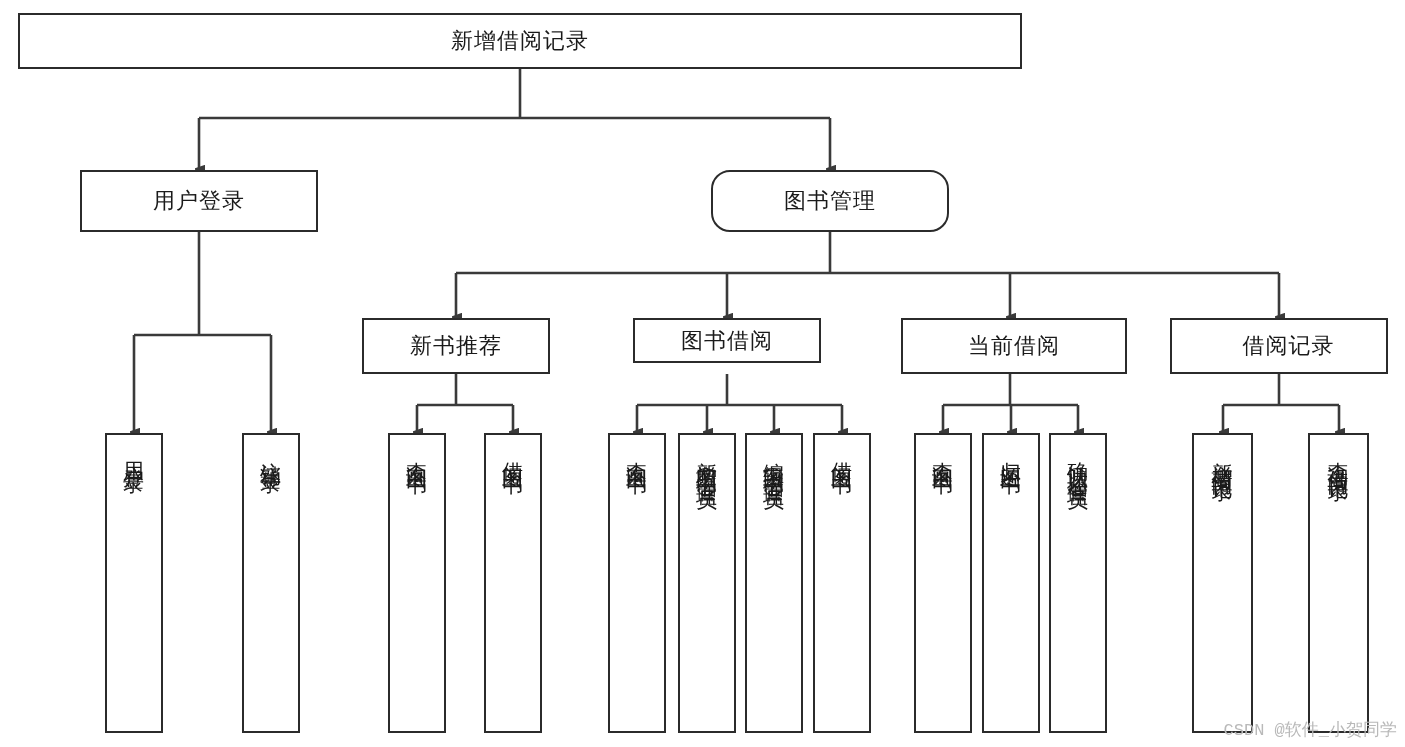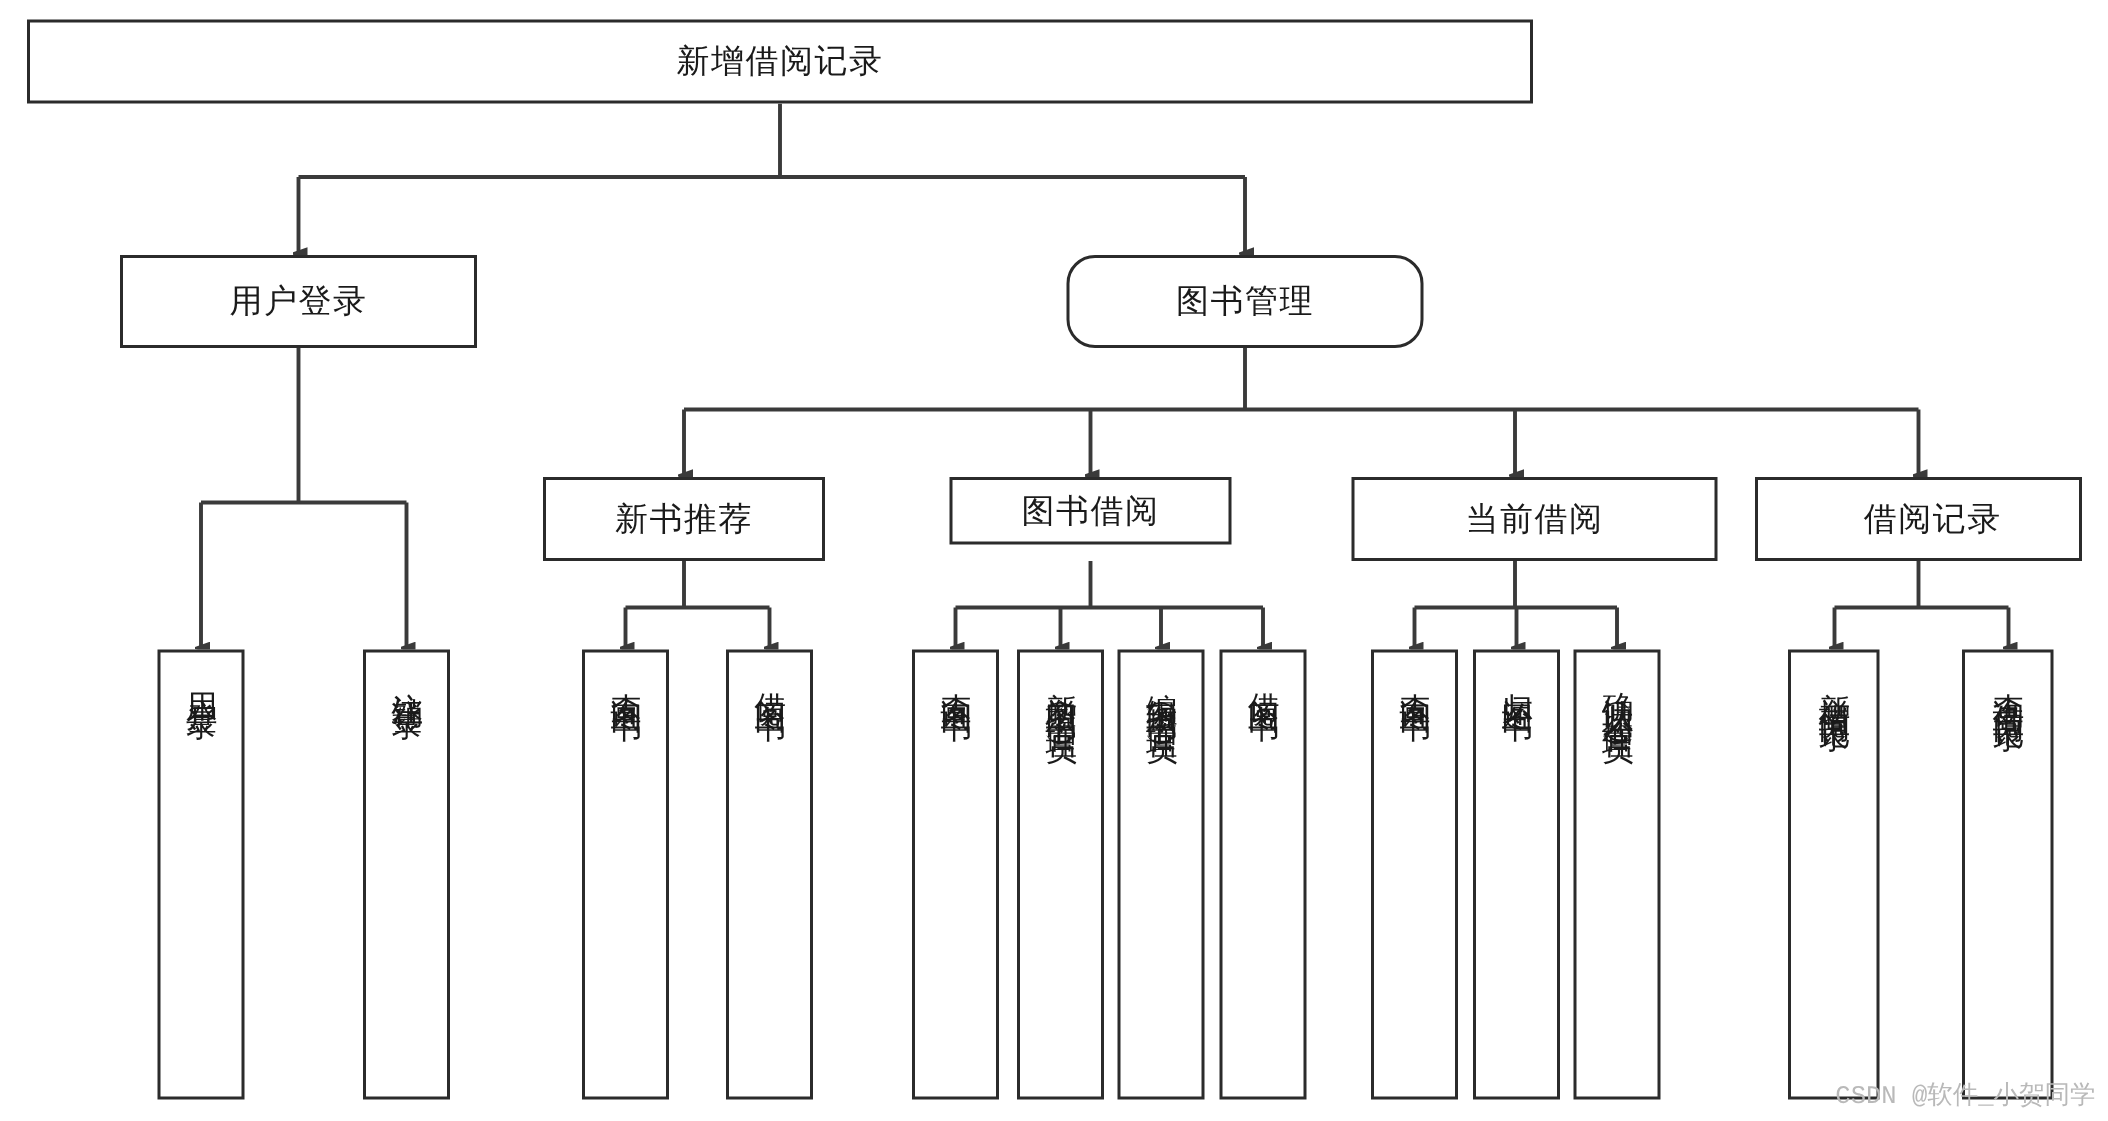--- a/index.html
+++ b/index.html
@@ -124,21 +124,21 @@
       </div>
       <div class="node-box" style="left: 711px; top: 170px; width: 238px; height: 62px; border-radius: 19px;">
         <span class="node-label">图书管理</span>
       </div>
       <div class="node-box" style="left: 362px; top: 318px; width: 188px; height: 56px;">
         <span class="node-label">新书推荐</span>
       </div>
       <div class="node-box" style="left: 633px; top: 318px; width: 188px; height: 45px;">
         <span class="node-label">图书借阅</span>
       </div>
-      <div class="node-box" style="left: 901px; top: 318px; width: 244px; height: 56px;">
+      <div class="node-box" style="left: 901px; top: 318px; width: 226px; height: 56px;">
         <span class="node-label">当前借阅</span>
       </div>
       <div class="node-box" style="left: 1170px; top: 318px; width: 218px; height: 56px; padding-left: 19px;">
         <span class="node-label">借阅记录</span>
       </div>
       <div class="node-box vertical" style="left: 105px; top: 433px; width: 58px; height: 300px;">
         <span class="node-label">用户登录</span>
       </div>
       <div class="node-box vertical" style="left: 242px; top: 433px; width: 58px; height: 300px;">
         <span class="node-label">注销登录</span>

